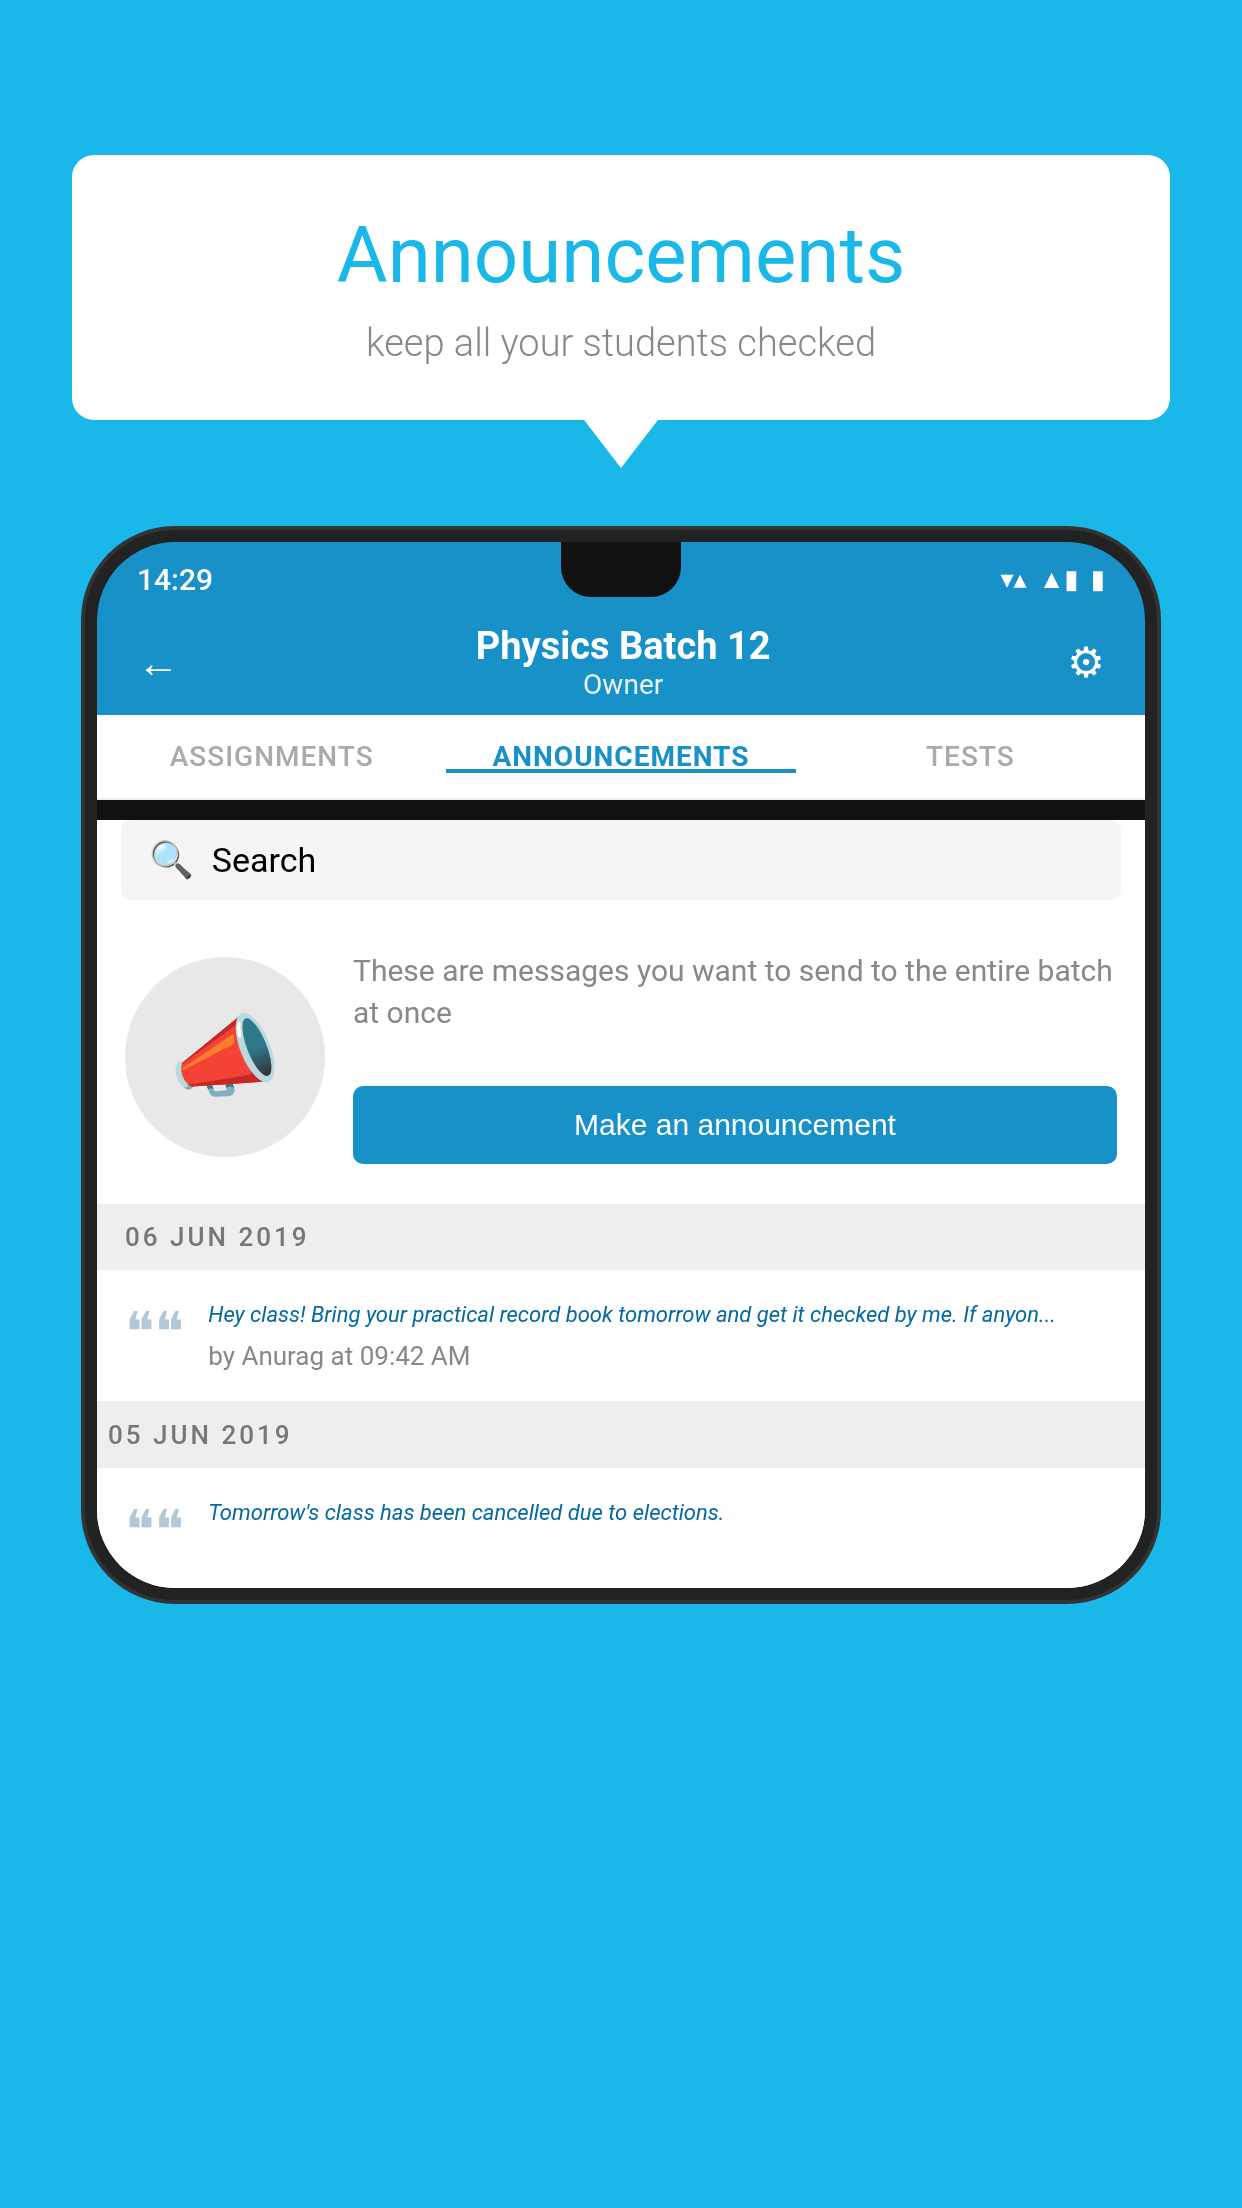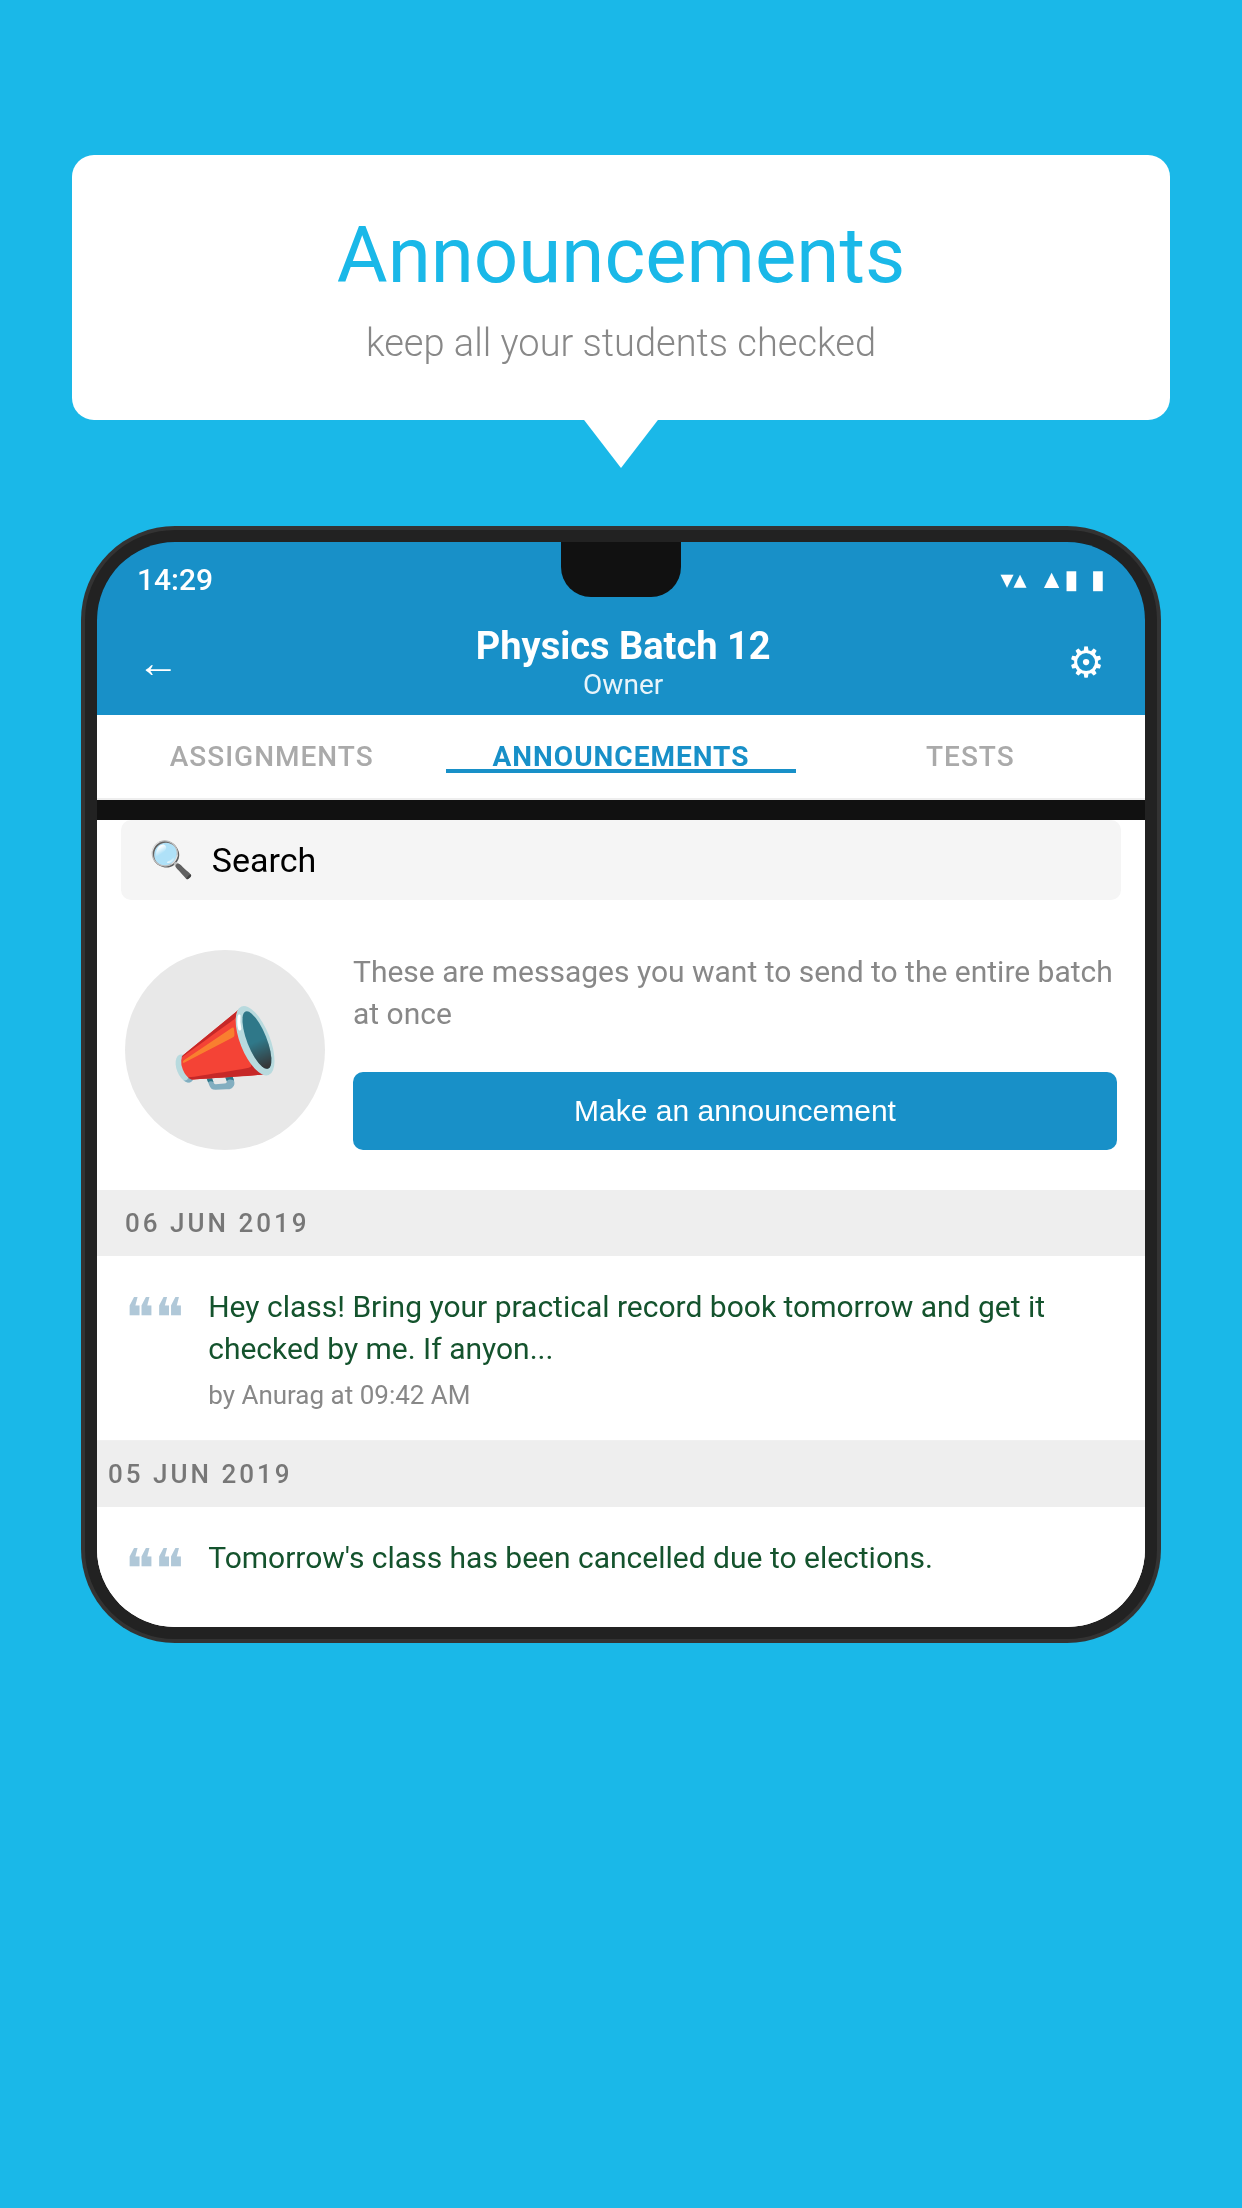--- a/index.html
+++ b/index.html
@@ -236,21 +236,21 @@
     }
 
     .megaphone-icon {
       font-size: 90px;
       color: #5a7a9a;
     }
 
     .announcement-right {
       display: flex;
       flex-direction: column;
-      gap: 13px;
+      gap: 28px;
     }
 
     .announcement-desc {
       color: #888;
       font-size: 30px;
       line-height: 1.4;
     }
 
     .make-announcement-btn {
       background: #1890c8;
@@ -291,22 +291,23 @@
       font-family: Georgia, serif;
       line-height: 1;
       margin-top: 5px;
     }
 
     .announcement-content {
       flex: 1;
     }
 
     .announcement-text {
-      font-size: 30px;
-      color: #14532d;
+      font-size: 22px;
+      color: #0369a1;
+      font-style: italic;
       line-height: 1.4;
       margin-bottom: 10px;
     }
 
     .announcement-meta {
       font-size: 26px;
       color: #888;
     }
 
     

